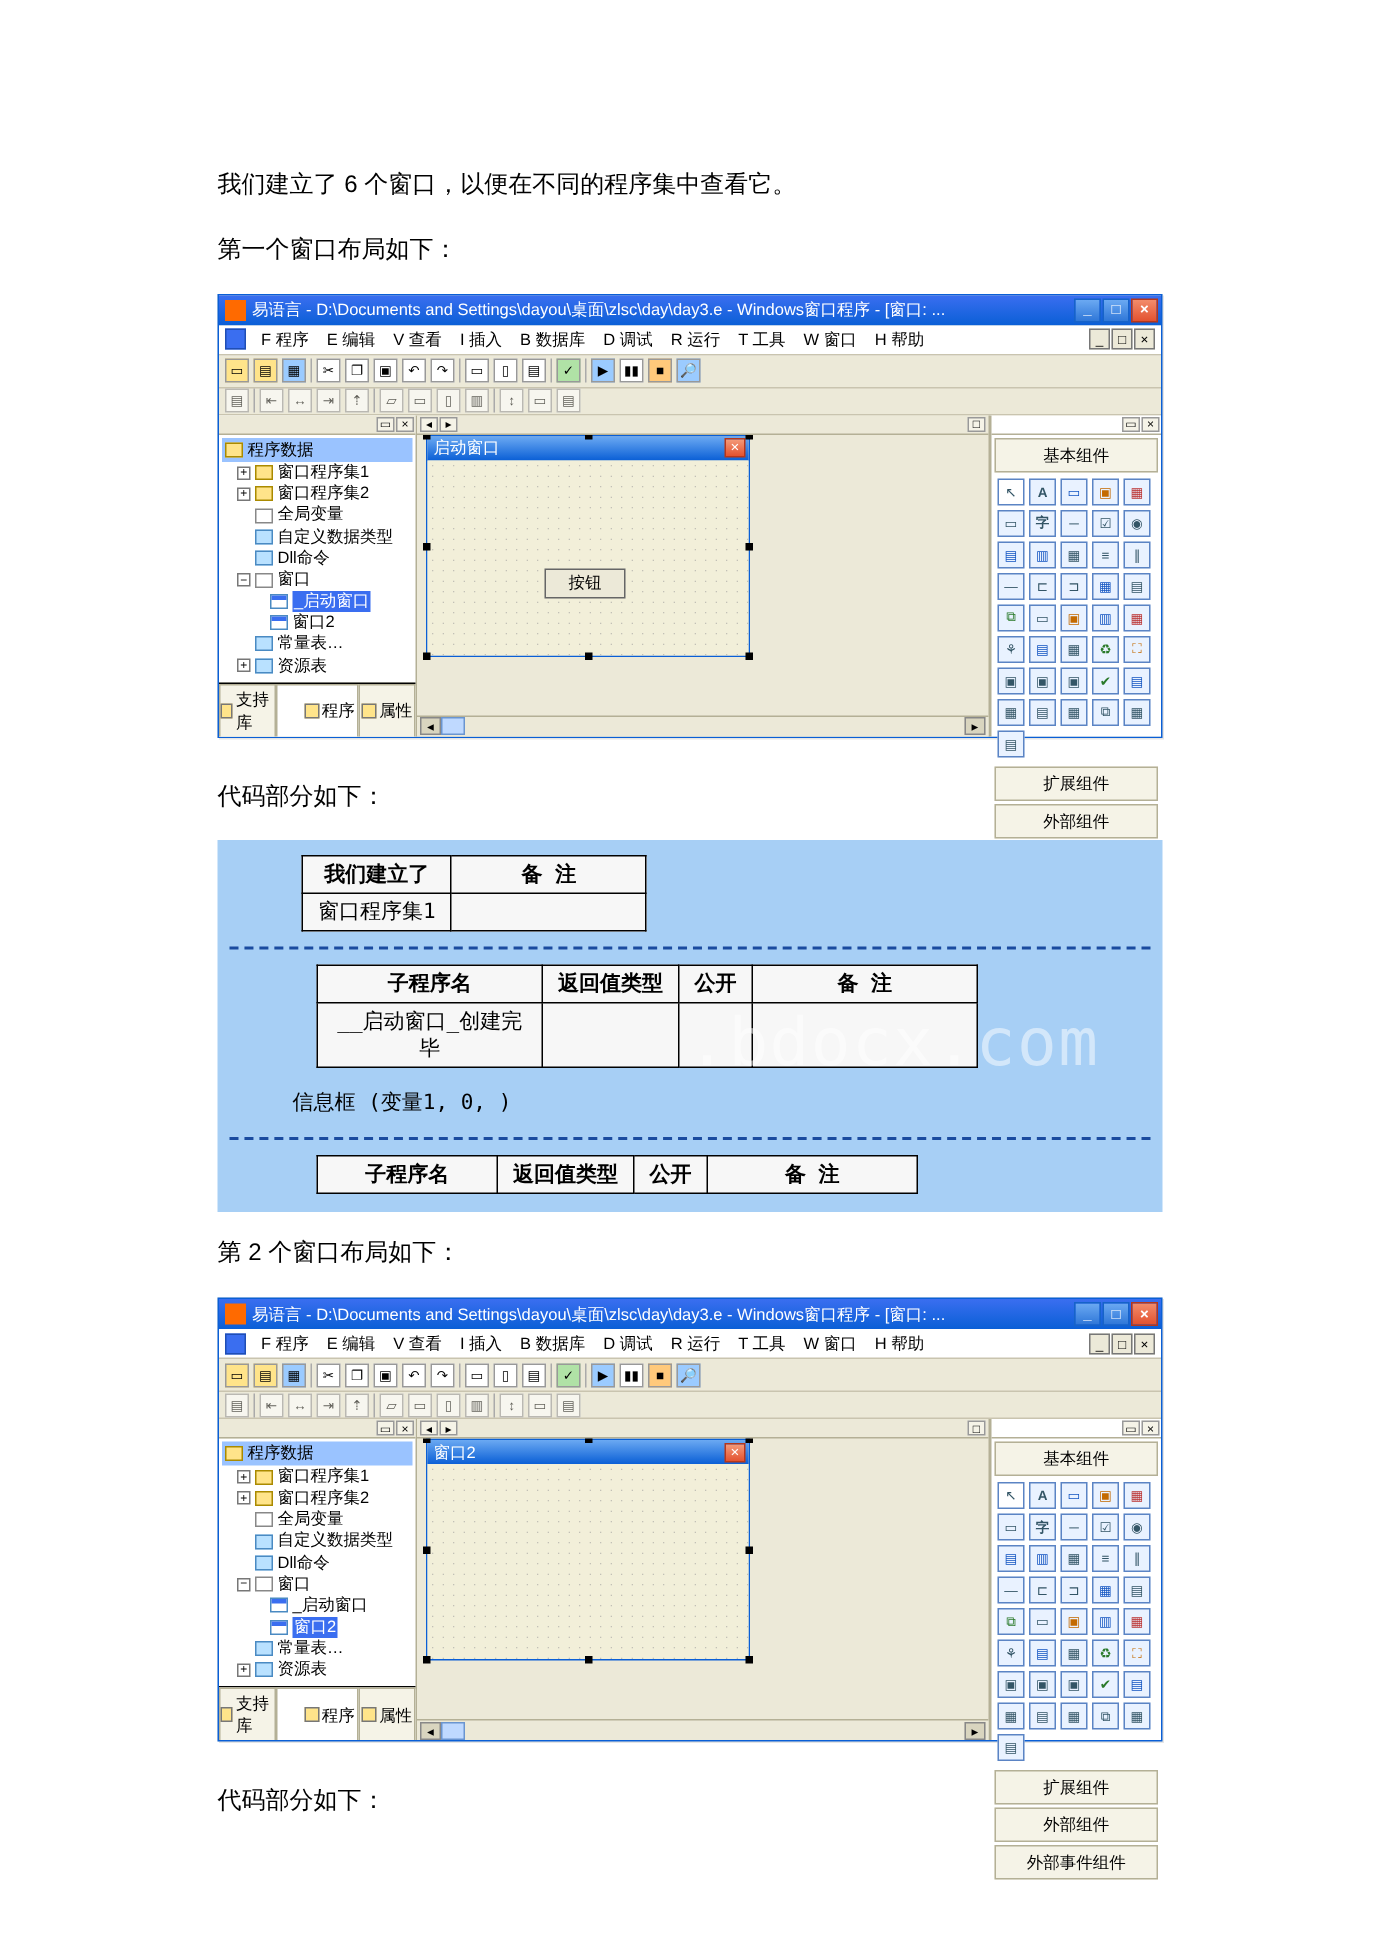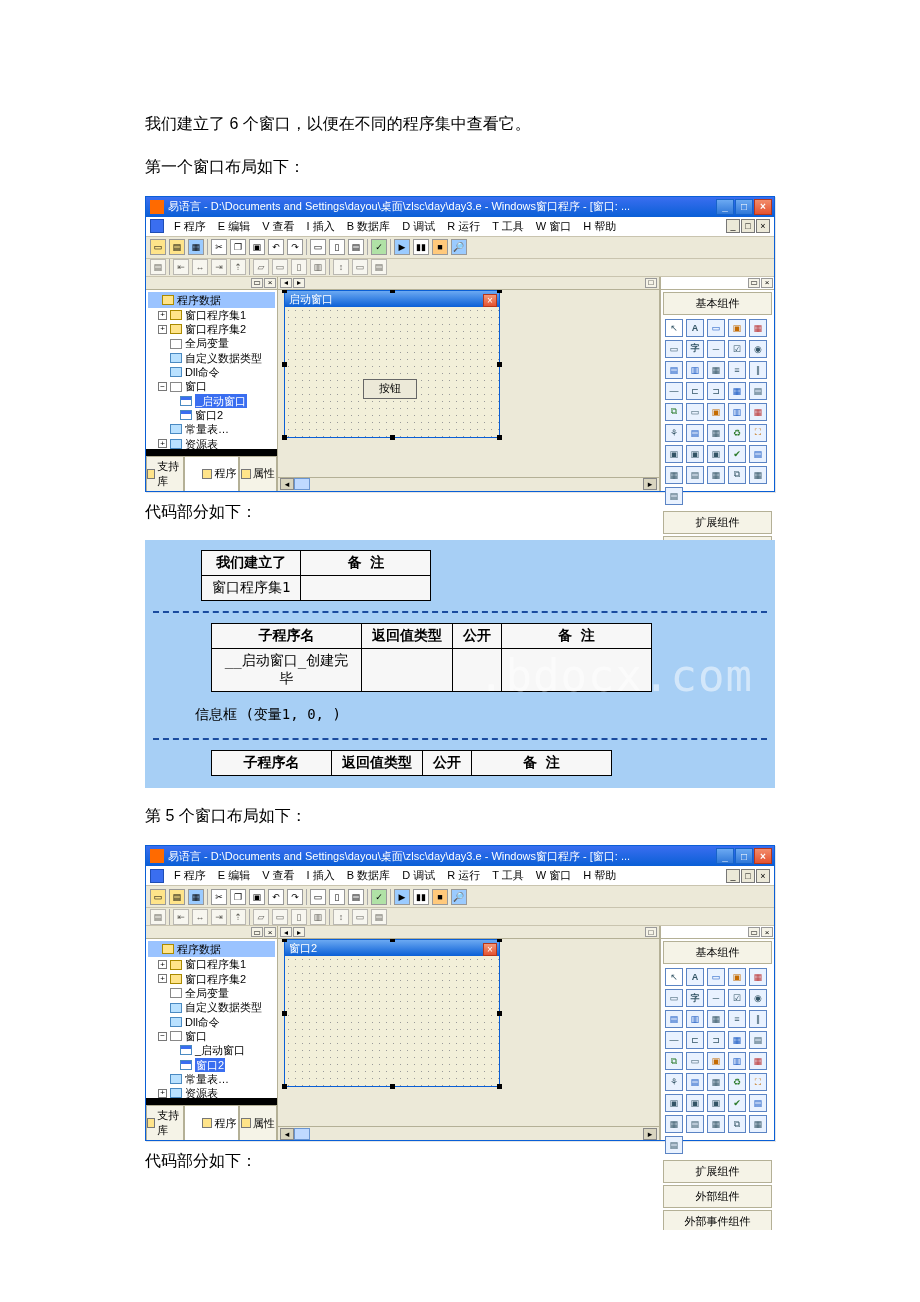--- a/index.html
+++ b/index.html
@@ -14,21 +14,21 @@
   .para { margin-bottom: 14px; line-height: 1.8; }
 
   
   .ide {
     width: 630px;
     border: 1px solid #0A5FD6;
     background: #ECE9D8;
     font-family: "SimSun", "宋体", sans-serif;
     font-size: 11px;
     color: #000;
-    margin-bottom: 6px;
+    margin-bottom: 26px;
     box-shadow: 1px 1px 0 rgba(0,0,0,.1);
   }
   .titlebar {
     display: flex;
     align-items: center;
     height: 20px;
     background: linear-gradient(#3A6EF0, #0A5FD6);
     color: #fff;
     padding: 0 2px 0 4px;
   }
@@ -110,36 +110,37 @@
     background: #fff;
     border-right: 1px solid #B4B096;
     display: flex; flex-direction: column;
   }
   .pane-head {
     display:flex; justify-content:flex-end; gap:1px;
     background:#ECE9D8; border-bottom:1px solid #B4B096; padding:1px;
   }
   .pane-head .pbtn { width:12px; height:10px; border:1px solid #999; background:#F5F3E7; font-size:8px; display:flex; align-items:center; justify-content:center; }
   .tree { flex:1; overflow:hidden; padding: 2px 2px; font-size:11px; line-height:1.3; }
-  .tree-root { display:flex; align-items:center; background:#9AC3FF; padding:1px 14px; }
+  .tree-root { display:flex; align-items:center; background:#9AC3FF; padding:1px 2px; }
   .tree-root .ticon { width:12px; height:10px; background:#FFE48A; border:1px solid #AA8A00; margin-right:3px; }
   .tnode { display:flex; align-items:center; padding-left: 10px; }
   .tnode.l2 { padding-left: 20px; }
   .tnode .exp { width:9px; height:9px; border:1px solid #777; display:flex; align-items:center; justify-content:center; font-size:8px; margin-right:3px; background:#fff; line-height:1; }
   .tnode .noexp { width:9px; margin-right:3px; }
   .tnode .fi { width:12px; height:10px; background:#FFE48A; border:1px solid #AA8A00; margin-right:3px; }
   .tnode .fi.page { background:#fff; border:1px solid #888; }
   .tnode .fi.db { background:#B9E1FF; border:1px solid #4A8AC2; }
   .tnode .fi.win { background:#fff; border:1px solid #4A8AC2; position:relative; }
   .tnode .fi.win::before { content:""; position:absolute; left:0; right:0; top:0; height:3px; background:#3A6EF0; }
   .tnode.sel span.lbl { background:#3A6EF0; color:#fff; padding:0 1px; }
 
   .left-tabs {
-    display:flex; border-top:7px solid #000000; background:#ECE9D8;
+    display:flex; border-top:1px solid #000000; background:#ECE9D8;
     font-size:11px;
+    justify-content:flex-end;
   }
   .ltab {
     flex:1; display:flex; align-items:center; justify-content:center;
     gap:2px; padding:2px 0; border:1px solid #B4B096; border-bottom:none;
     background:#F5F3E7;
   }
   .ltab.active { background:#fff;padding-left:16px; }
   .ltab .ic { width:10px; height:10px; border:1px solid #777; background:#FFE48A; }
 
   
@@ -168,21 +169,21 @@
     left:6px; top:0px;
     width: 216px;
     border:1px solid #0A5FD6;
   }
   .form-win.tall { height: 148px; }
   .form-win.tall2 { height: 148px; }
   .form-title {
     height:16px;
     background: linear-gradient(#6BA9F2, #0A5FD6);
     color:#fff;
-    display:flex; align-items:flex-end;
+    display:flex; align-items:center;
     padding:0 2px;
     font-size:11px;
   }
   .form-title .ft { flex:1; padding-left:2px; }
   .form-title .fclose { width:14px; height:13px; background: linear-gradient(#F49A79,#E35230); border:1px solid #B6361A; color:#fff; display:flex; align-items:center; justify-content:center; font-size:10px; }
   .form-body {
     background-color:#F2EFD9;
     background-image:
       radial-gradient(#999 0.5px, transparent 0.5px);
     background-size: 7px 7px;
@@ -284,21 +285,21 @@
   .dashed {
     border-top: 2px dashed #1A4B9F;
     margin: 10px 0;
   }
   .codeline { padding: 4px 6px; }
   .watermark {
     position: relative;
   }
   .watermark .wm {
     position:absolute;
-    right: 22px; top: 110px;
+    right: 42px; top: 110px;
     font-size: 44px;
     color: rgba(255,255,255,.5);
     letter-spacing: 1px;
     pointer-events:none;
   }
 </style>
 </head>
 <body>
 
 <p class="para">我们建立了 6 个窗口，以便在不同的程序集中查看它。</p>
@@ -593,21 +594,21 @@
       <th style="width:120px">子程序名</th>
       <th>返回值类型</th>
       <th>公开</th>
       <th style="width:140px">备  注</th>
     </tr>
   </tbody>
     </table>
 
 </div>
 
-<p class="para">第 5 个窗口布局如下：</p>
+<p class="para">第 2 个窗口布局如下：</p>
 
 <div class="ide">
   <div class="titlebar">
     <span class="app-icon"></span>
     <span class="title">易语言 - D:\Documents and Settings\dayou\桌面\zlsc\day\day3.e - Windows窗口程序 - [窗口: ...</span>
     <div class="wbtns">
       <div class="wbtn">_</div>
       <div class="wbtn">□</div>
       <div class="wbtn close">×</div>
     </div>

